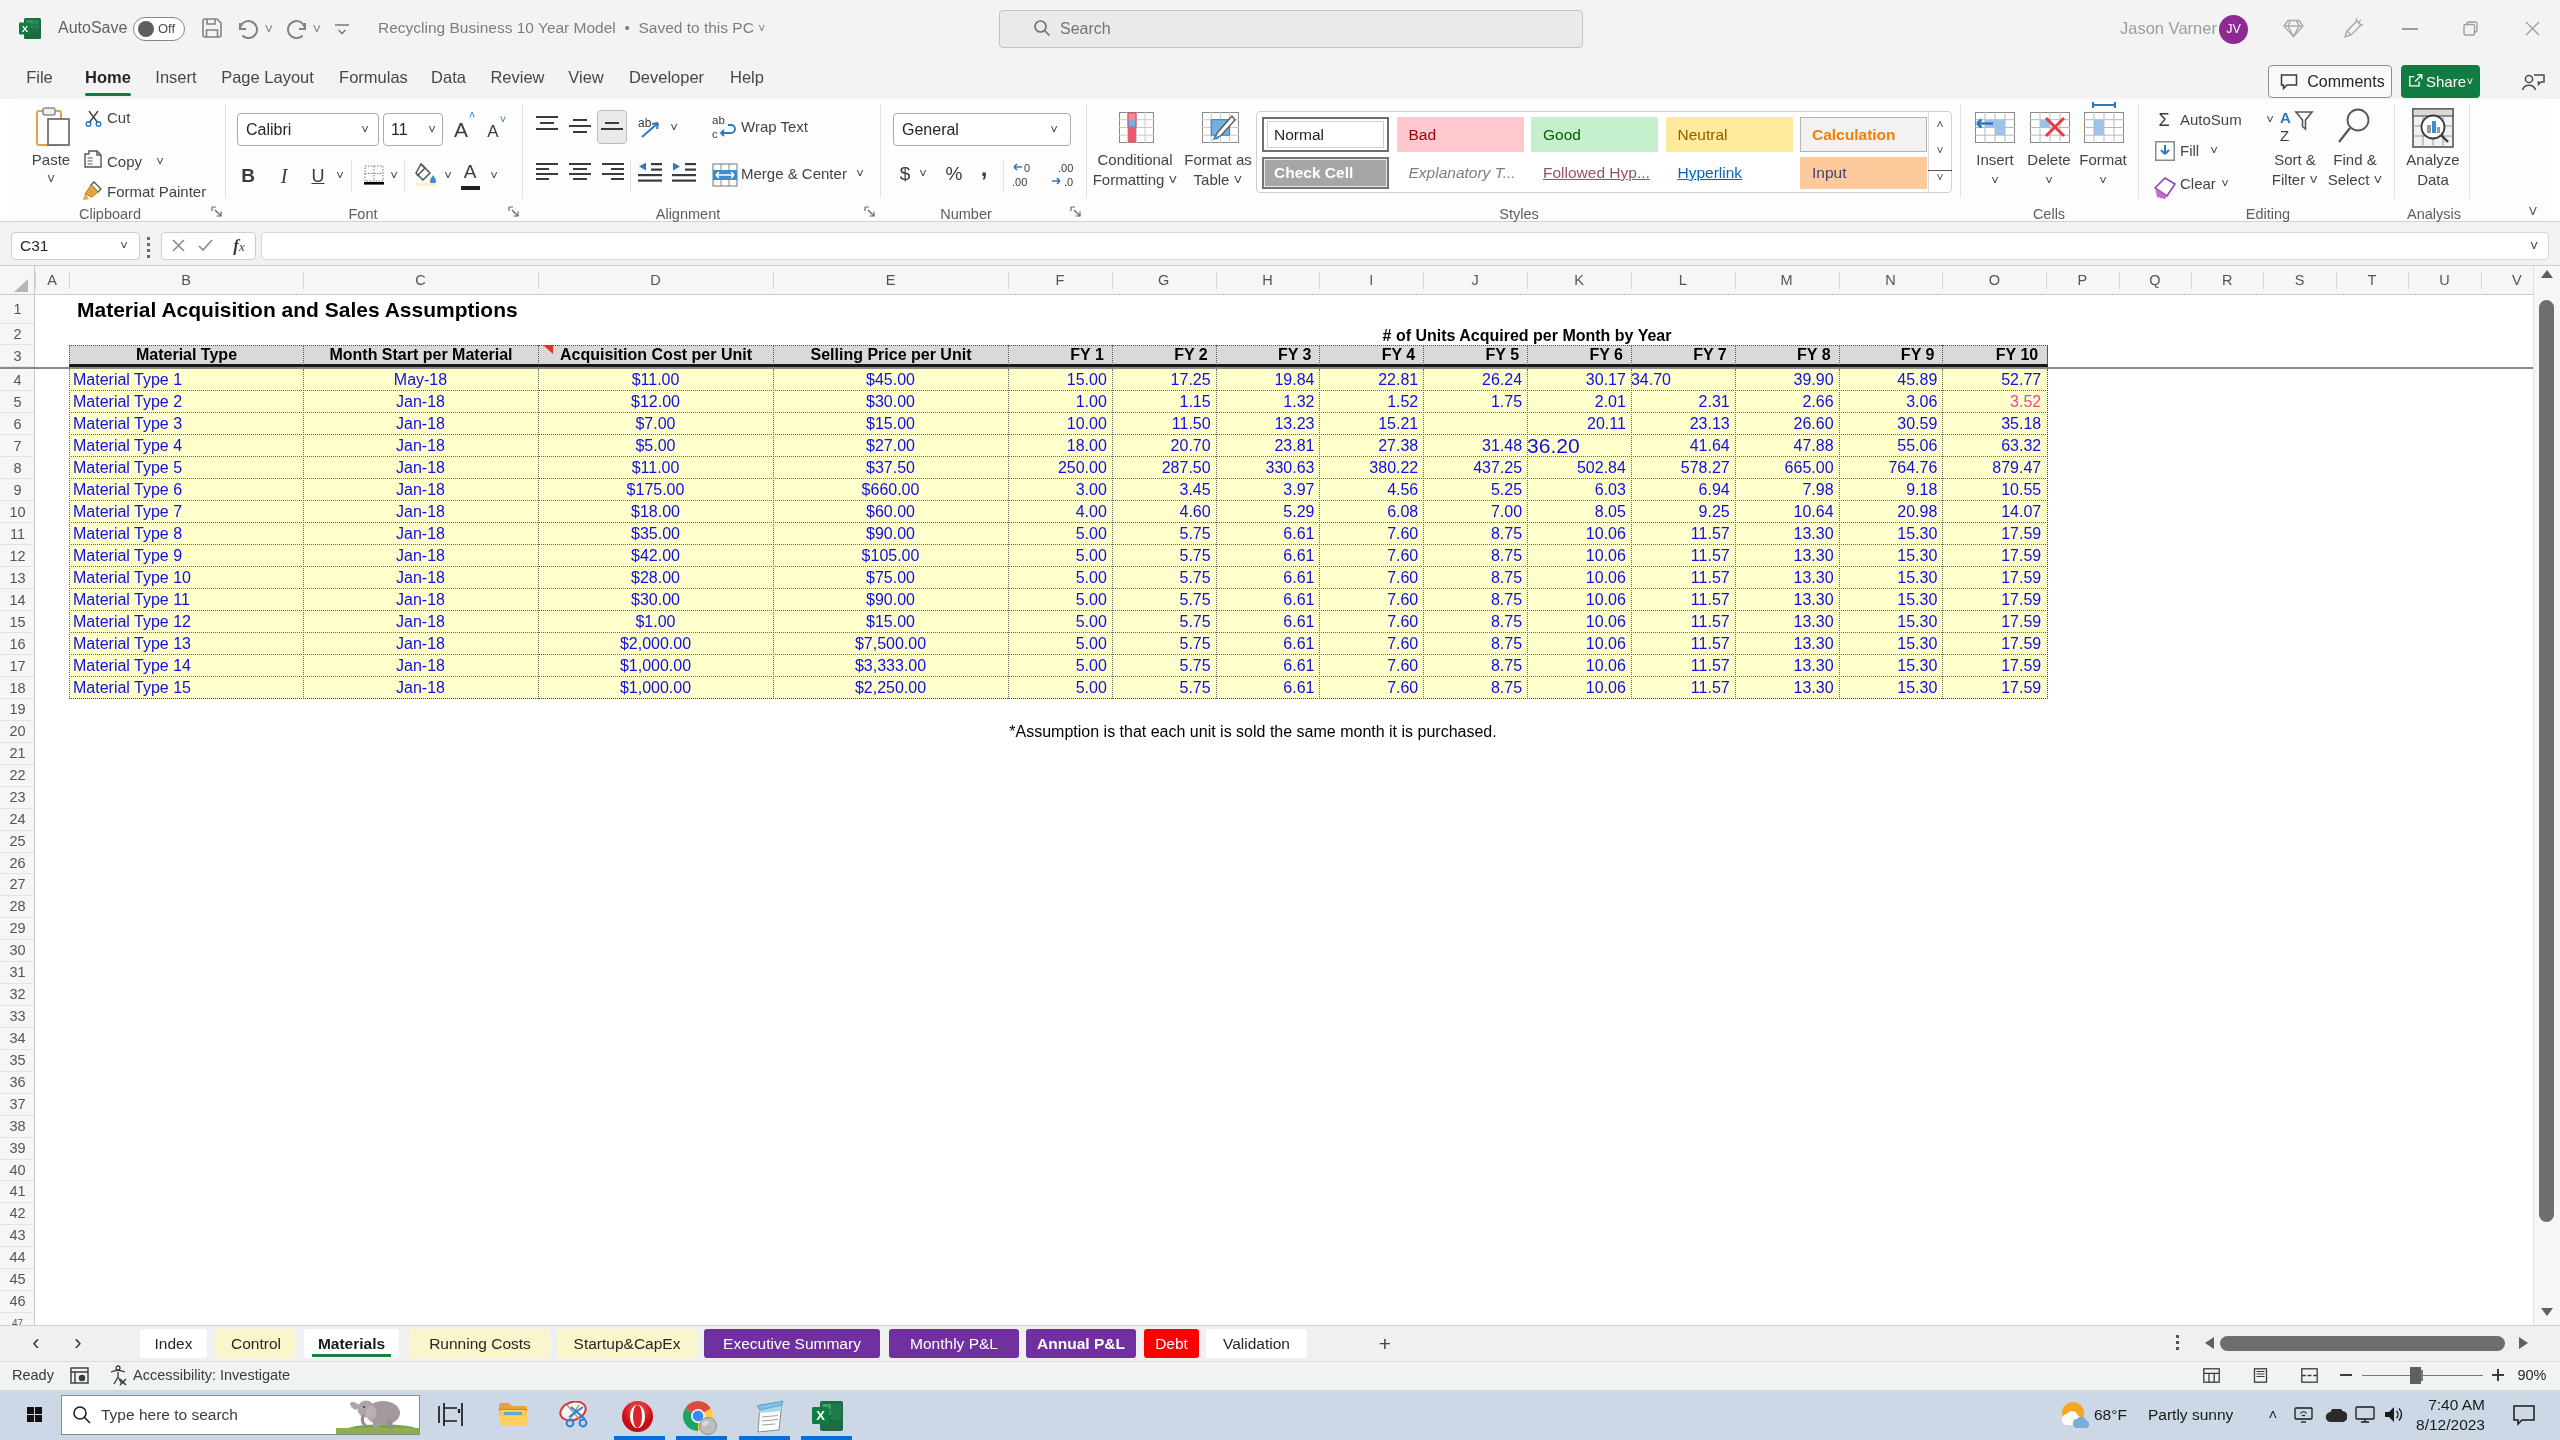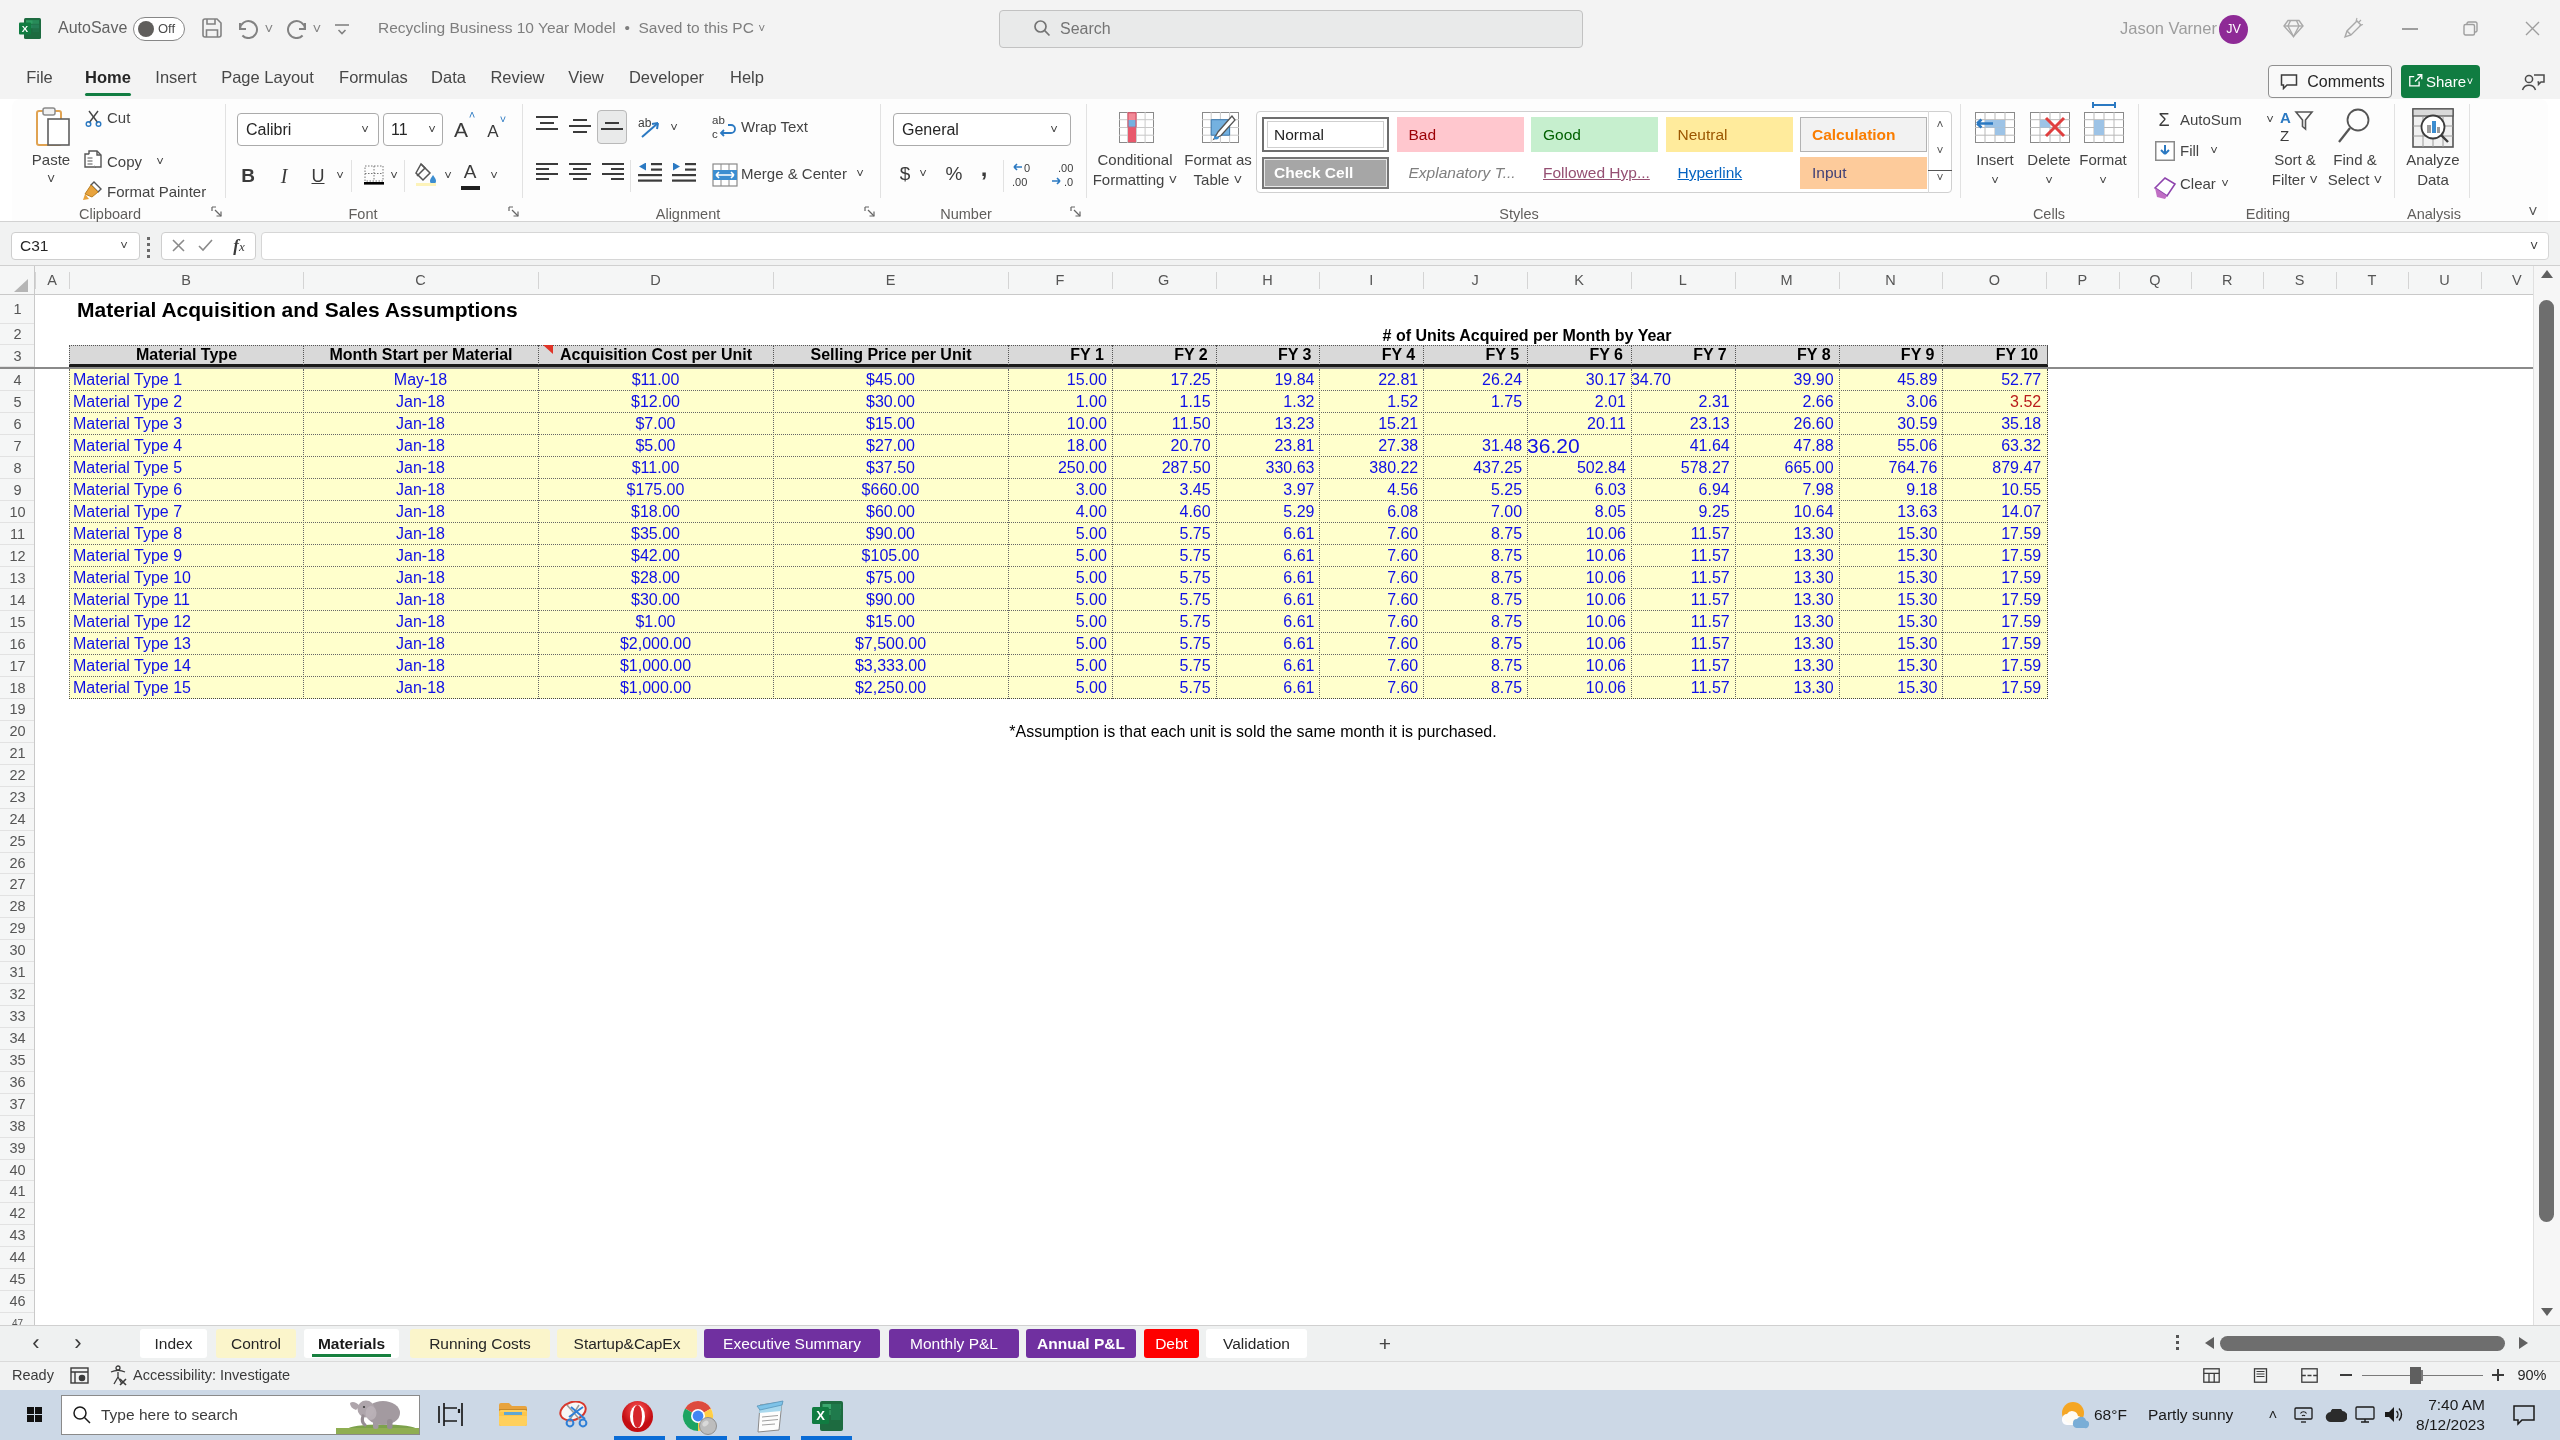--- a/index.html
+++ b/index.html
@@ -580,21 +580,21 @@
 <div style="position:absolute;left:773px;top:391.0px;width:235px;height:22.0px;line-height:22.0px;font-size:16px;color:#0f0fe6;text-align:center;">$30.00</div>
 <div style="position:absolute;left:1008.0px;top:391.0px;width:98.81999999999994px;height:22.0px;line-height:22.0px;font-size:16px;color:#0f0fe6;text-align:right;">1.00</div>
 <div style="position:absolute;left:1111.82px;top:391.0px;width:98.81999999999994px;height:22.0px;line-height:22.0px;font-size:16px;color:#0f0fe6;text-align:right;">1.15</div>
 <div style="position:absolute;left:1215.6399999999999px;top:391.0px;width:98.82000000000016px;height:22.0px;line-height:22.0px;font-size:16px;color:#0f0fe6;text-align:right;">1.32</div>
 <div style="position:absolute;left:1319.46px;top:391.0px;width:98.81999999999994px;height:22.0px;line-height:22.0px;font-size:16px;color:#0f0fe6;text-align:right;">1.52</div>
 <div style="position:absolute;left:1423.28px;top:391.0px;width:98.81999999999994px;height:22.0px;line-height:22.0px;font-size:16px;color:#0f0fe6;text-align:right;">1.75</div>
 <div style="position:absolute;left:1527.1px;top:391.0px;width:98.82000000000016px;height:22.0px;line-height:22.0px;font-size:16px;color:#0f0fe6;text-align:right;">2.01</div>
 <div style="position:absolute;left:1630.92px;top:391.0px;width:98.81999999999994px;height:22.0px;line-height:22.0px;font-size:16px;color:#0f0fe6;text-align:right;">2.31</div>
 <div style="position:absolute;left:1734.74px;top:391.0px;width:98.81999999999994px;height:22.0px;line-height:22.0px;font-size:16px;color:#0f0fe6;text-align:right;">2.66</div>
 <div style="position:absolute;left:1838.56px;top:391.0px;width:98.81999999999994px;height:22.0px;line-height:22.0px;font-size:16px;color:#0f0fe6;text-align:right;">3.06</div>
-<div style="position:absolute;left:1942.3799999999999px;top:391.0px;width:98.81999999999994px;height:22.0px;line-height:22.0px;font-size:16px;color:#b91c1c;text-align:right;">3.52</div>
+<div style="position:absolute;left:1942.3799999999999px;top:391.0px;width:98.81999999999994px;height:22.0px;line-height:22.0px;font-size:16px;color:#ec4899;text-align:right;">3.52</div>
 <div style="position:absolute;left:69px;top:413.0px;width:1979.1999999999998px;height:22.0px;background:#ffffcc;border-bottom:1px dotted #666;"></div>
 <div style="position:absolute;left:73px;top:413.0px;width:230px;height:22.0px;line-height:22.0px;font-size:16px;color:#0f0fe6;">Material Type 3</div>
 <div style="position:absolute;left:303px;top:413.0px;width:235px;height:22.0px;line-height:22.0px;font-size:16px;color:#0f0fe6;text-align:center;">Jan-18</div>
 <div style="position:absolute;left:538px;top:413.0px;width:235px;height:22.0px;line-height:22.0px;font-size:16px;color:#0f0fe6;text-align:center;">$7.00</div>
 <div style="position:absolute;left:773px;top:413.0px;width:235px;height:22.0px;line-height:22.0px;font-size:16px;color:#0f0fe6;text-align:center;">$15.00</div>
 <div style="position:absolute;left:1008.0px;top:413.0px;width:98.81999999999994px;height:22.0px;line-height:22.0px;font-size:16px;color:#0f0fe6;text-align:right;">10.00</div>
 <div style="position:absolute;left:1111.82px;top:413.0px;width:98.81999999999994px;height:22.0px;line-height:22.0px;font-size:16px;color:#0f0fe6;text-align:right;">11.50</div>
 <div style="position:absolute;left:1215.6399999999999px;top:413.0px;width:98.82000000000016px;height:22.0px;line-height:22.0px;font-size:16px;color:#0f0fe6;text-align:right;">13.23</div>
 <div style="position:absolute;left:1319.46px;top:413.0px;width:98.81999999999994px;height:22.0px;line-height:22.0px;font-size:16px;color:#0f0fe6;text-align:right;">15.21</div>
 <div style="position:absolute;left:1423.28px;top:433px;width:98.81999999999994px;height:22.0px;line-height:22.0px;font-size:16px;color:#0f0fe6;text-align:right;">17.49</div>
@@ -654,21 +654,21 @@
 <div style="position:absolute;left:538px;top:501.0px;width:235px;height:22.0px;line-height:22.0px;font-size:16px;color:#0f0fe6;text-align:center;">$18.00</div>
 <div style="position:absolute;left:773px;top:501.0px;width:235px;height:22.0px;line-height:22.0px;font-size:16px;color:#0f0fe6;text-align:center;">$60.00</div>
 <div style="position:absolute;left:1008.0px;top:501.0px;width:98.81999999999994px;height:22.0px;line-height:22.0px;font-size:16px;color:#0f0fe6;text-align:right;">4.00</div>
 <div style="position:absolute;left:1111.82px;top:501.0px;width:98.81999999999994px;height:22.0px;line-height:22.0px;font-size:16px;color:#0f0fe6;text-align:right;">4.60</div>
 <div style="position:absolute;left:1215.6399999999999px;top:501.0px;width:98.82000000000016px;height:22.0px;line-height:22.0px;font-size:16px;color:#0f0fe6;text-align:right;">5.29</div>
 <div style="position:absolute;left:1319.46px;top:501.0px;width:98.81999999999994px;height:22.0px;line-height:22.0px;font-size:16px;color:#0f0fe6;text-align:right;">6.08</div>
 <div style="position:absolute;left:1423.28px;top:501.0px;width:98.81999999999994px;height:22.0px;line-height:22.0px;font-size:16px;color:#0f0fe6;text-align:right;">7.00</div>
 <div style="position:absolute;left:1527.1px;top:501.0px;width:98.82000000000016px;height:22.0px;line-height:22.0px;font-size:16px;color:#0f0fe6;text-align:right;">8.05</div>
 <div style="position:absolute;left:1630.92px;top:501.0px;width:98.81999999999994px;height:22.0px;line-height:22.0px;font-size:16px;color:#0f0fe6;text-align:right;">9.25</div>
 <div style="position:absolute;left:1734.74px;top:501.0px;width:98.81999999999994px;height:22.0px;line-height:22.0px;font-size:16px;color:#0f0fe6;text-align:right;">10.64</div>
-<div style="position:absolute;left:1838.56px;top:501.0px;width:98.81999999999994px;height:22.0px;line-height:22.0px;font-size:16px;color:#0f0fe6;text-align:right;">13.63</div>
+<div style="position:absolute;left:1838.56px;top:501.0px;width:98.81999999999994px;height:22.0px;line-height:22.0px;font-size:16px;color:#0f0fe6;text-align:right;">20.98</div>
 <div style="position:absolute;left:1942.3799999999999px;top:501.0px;width:98.81999999999994px;height:22.0px;line-height:22.0px;font-size:16px;color:#0f0fe6;text-align:right;">14.07</div>
 <div style="position:absolute;left:69px;top:523.0px;width:1979.1999999999998px;height:22.0px;background:#ffffcc;border-bottom:1px dotted #666;"></div>
 <div style="position:absolute;left:73px;top:523.0px;width:230px;height:22.0px;line-height:22.0px;font-size:16px;color:#0f0fe6;">Material Type 8</div>
 <div style="position:absolute;left:303px;top:523.0px;width:235px;height:22.0px;line-height:22.0px;font-size:16px;color:#0f0fe6;text-align:center;">Jan-18</div>
 <div style="position:absolute;left:538px;top:523.0px;width:235px;height:22.0px;line-height:22.0px;font-size:16px;color:#0f0fe6;text-align:center;">$35.00</div>
 <div style="position:absolute;left:773px;top:523.0px;width:235px;height:22.0px;line-height:22.0px;font-size:16px;color:#0f0fe6;text-align:center;">$90.00</div>
 <div style="position:absolute;left:1008.0px;top:523.0px;width:98.81999999999994px;height:22.0px;line-height:22.0px;font-size:16px;color:#0f0fe6;text-align:right;">5.00</div>
 <div style="position:absolute;left:1111.82px;top:523.0px;width:98.81999999999994px;height:22.0px;line-height:22.0px;font-size:16px;color:#0f0fe6;text-align:right;">5.75</div>
 <div style="position:absolute;left:1215.6399999999999px;top:523.0px;width:98.82000000000016px;height:22.0px;line-height:22.0px;font-size:16px;color:#0f0fe6;text-align:right;">6.61</div>
 <div style="position:absolute;left:1319.46px;top:523.0px;width:98.81999999999994px;height:22.0px;line-height:22.0px;font-size:16px;color:#0f0fe6;text-align:right;">7.60</div>

